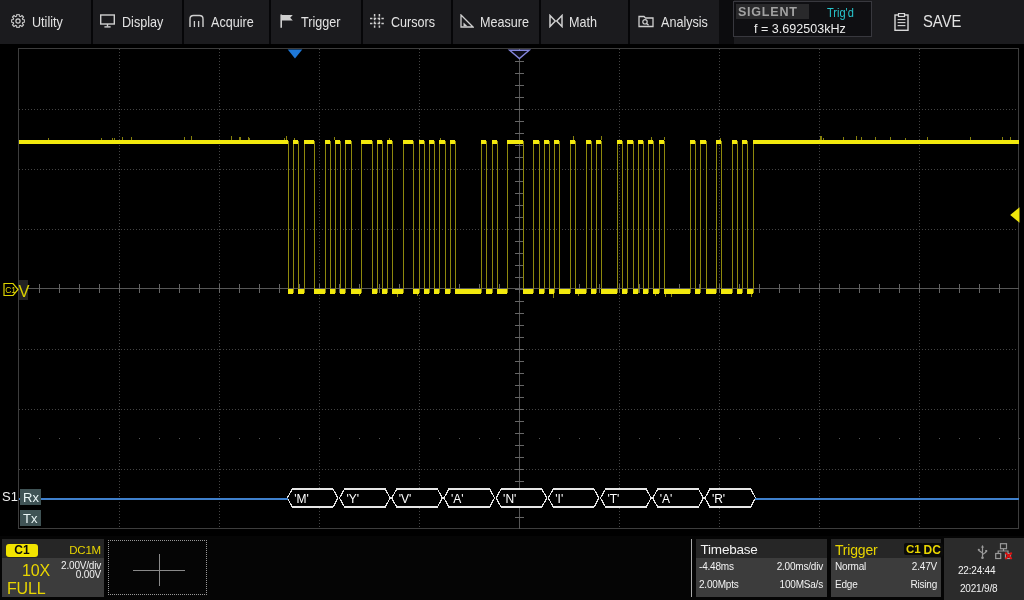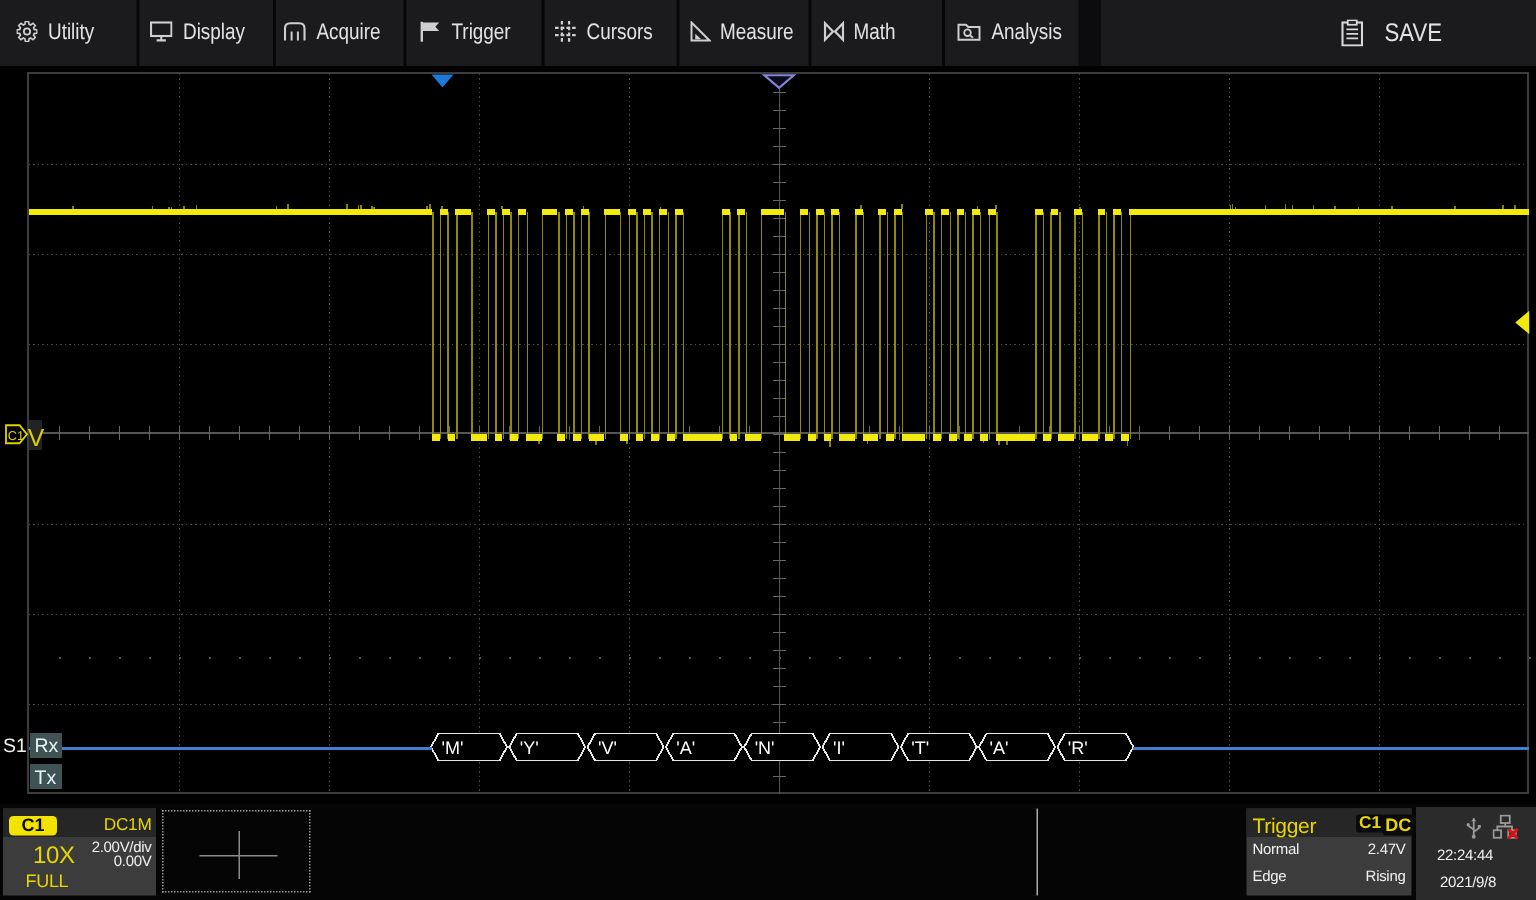--- a/index.html
+++ b/index.html
@@ -448,37 +448,51 @@
 <svg class="ic" style="left:894px;top:13px" width="15" height="18" viewBox="0 0 15 18">
  <rect x="1" y="2" width="13" height="15.3" fill="none" stroke="#d8d8d8" stroke-width="1.4"></rect>
  <rect x="4.5" y="0.5" width="6" height="3" fill="#1b1b1e" stroke="#d8d8d8" stroke-width="1.2"></rect>
  <g stroke="#d8d8d8" stroke-width="1.1">
   <line x1="3.6" y1="6.6" x2="11.4" y2="6.6"></line>
         <line x1="3.6" y1="9.6" x2="11.4" y2="9.6"></line>
   <line x1="3.6" y1="12.6" x2="11.4" y2="12.6"></line>
  </g>
 </svg>
 
+<div style="position:absolute;left:733px;top:1px;width:139px;height:36px;background:#0f0f12;border:1px solid #38383e">
+ <div style="position:absolute;left:2px;top:1.5px;width:73px;height:15px;background:#29292b"></div>
+ <span style="position:absolute;left:4px;top:1.5px;font-size:13.5px;font-weight:bold;letter-spacing:0.8px;color:#a2a2a2;display:inline-block;transform:scaleX(0.93);transform-origin:0 0">SIGLENT</span>
+ <span style="position:absolute;left:93px;top:2.5px;font-size:13px;color:#28c5cc;display:inline-block;transform:scaleX(0.85);transform-origin:0 0">Trig'd</span>
+ <span style="position:absolute;left:20px;top:18.5px;font-size:13.5px;color:#ededed;display:inline-block;transform:scaleX(0.93);transform-origin:0 0">f = 3.692503kHz</span>
+</div>
 </div>
 
 <div id="botbar">
 <div class="panel" style="left:2px;top:3px;width:102px;height:58px;background:#3c3c3c">
  <div class="hdr" style="left:0;top:0;width:102px;height:18.5px"></div>
  <div style="position:absolute;left:4px;top:4.5px;width:32px;height:13.5px;background:#f2e400;border-radius:3px;color:#0a0a0a;font-size:12px;font-weight:bold;text-align:center;line-height:13.5px">C1</div>
  <span class="bt yel" style="right:3px;top:4.5px;font-size:11.5px;font-weight:normal">DC1M</span>
  <span class="bt yel" style="left:20px;top:22.5px;font-size:16px">10X</span>
  <span class="bt wht" style="right:3px;top:21px">2.00V/div</span>
- <span class="bt yel" style="left:15px;top:40.5px;font-size:12px">FULL</span>
+ <span class="bt yel" style="left:5px;top:40.5px;font-size:16px">FULL</span>
  <span class="bt wht" style="right:3px;top:30px">0.00V</span>
 </div>
 <div style="position:absolute;left:108px;top:3.5px;width:99px;height:55px;border:1px dotted #999;">
  <div style="position:absolute;left:24px;top:29.5px;width:52px;height:1px;background:#8a8a8a"></div>
  <div style="position:absolute;left:50px;top:13.5px;width:1px;height:32px;background:#8a8a8a"></div>
 </div>
 <div style="position:absolute;left:691px;top:3px;width:1px;height:58px;background:#ababab"></div>
+<div class="panel" style="left:695.5px;top:3px;width:131px;height:58px">
+ <div class="hdr" style="left:0;top:0;width:131px;height:18.5px"></div>
+ <span class="bt wht" style="left:5px;top:3px;font-size:13.5px">Timebase</span>
+ <span class="bt wht" style="left:3.5px;top:21.5px">-4.48ms</span>
+ <span class="bt wht" style="right:3.5px;top:21.5px">2.00ms/div</span>
+ <span class="bt wht" style="left:3.5px;top:40px">2.00Mpts</span>
+ <span class="bt wht" style="right:3.5px;top:40px">100MSa/s</span>
+</div>
 <div class="panel" style="left:831px;top:3px;width:110px;height:58px">
  <div class="hdr" style="left:0;top:0;width:110px;height:18.5px"></div>
  <span class="bt yel" style="left:4px;top:3px;font-size:14px">Trigger</span>
  <span style="position:absolute;left:73px;top:3.5px;background:#0a0a0a;color:#e8d500;font-size:11.5px;font-weight:bold;padding:0 2px;border-radius:2px">C1</span>
  <span style="position:absolute;left:90.5px;top:3.5px;background:#0a0a0a;color:#e8d500;font-size:12px;font-weight:bold;padding:0 2px;border-radius:2px">DC</span>
  <span class="bt wht" style="left:4px;top:21.5px">Normal</span>
  <span class="bt wht" style="right:4px;top:21.5px">2.47V</span>
  <span class="bt wht" style="left:4px;top:40px">Edge</span>
  <span class="bt wht" style="right:4px;top:40px">Rising</span>
 </div>

